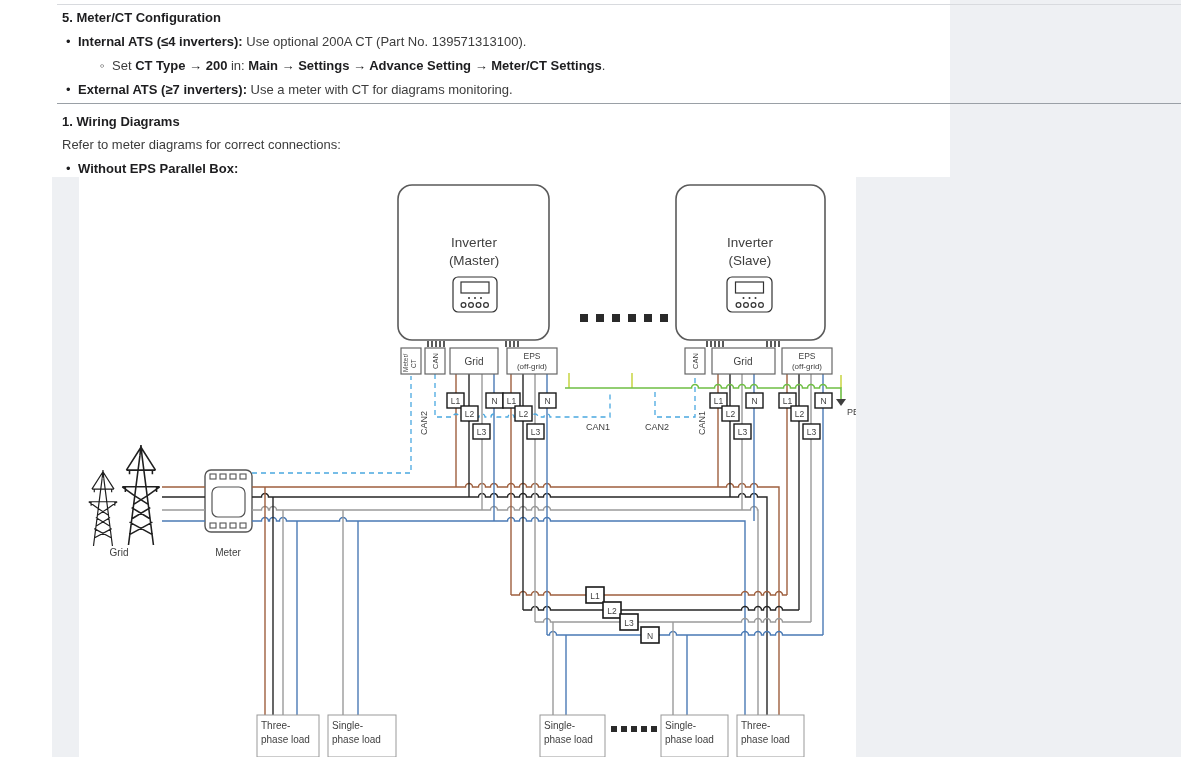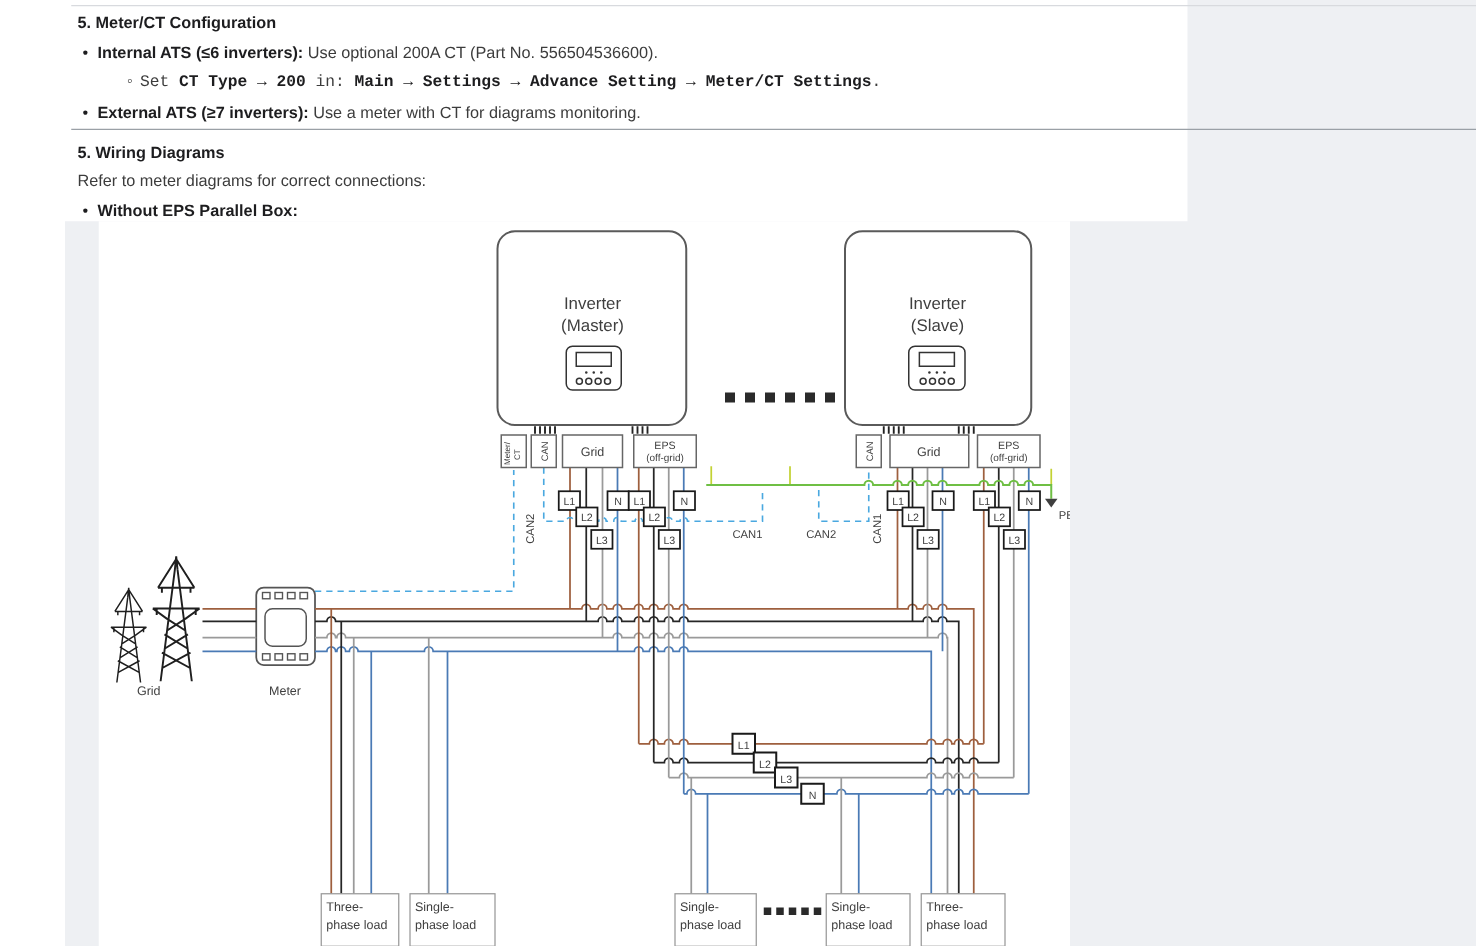--- a/index.html
+++ b/index.html
@@ -8,40 +8,40 @@
   #right-gray{left:950px;top:0;right:0;bottom:0;background:#eef0f3;}
   #image-bg{left:52px;top:177px;right:0;bottom:0;background:#eef0f3;}
   #canvas{left:79px;top:177px;width:777px;height:580px;background:#ffffff;}
   #topline{left:57px;right:0;top:4px;height:1px;background:#d8dade;}
   #rule{left:57px;right:0;top:103px;height:1px;background:#9aa0a6;}
   .row{position:absolute;left:62px;right:16px;font-size:13px;color:#3c3c3c;line-height:16px;white-space:nowrap;}
   .row .b{font-weight:bold;color:#1d1d1f;}
   .h{font-weight:bold;color:#1d1d1f;}
   .marker{display:inline-block;width:12px;color:#1d1d1f;}
   .submarker{display:inline-block;width:12px;color:#3c3c3c;}
-  .ind1{left:66px;} .ind2{left:100px;font-family:Liberation Mono, monospace;}
+  .ind1{left:66px;} .ind2{left:100px;}
   svg text{fill:#3f3f3f;}
 </style>
 </head>
 <body>
 
 <div id="right-gray" class="abs"></div>
 <div id="image-bg" class="abs"></div>
 <div id="topline" class="abs"></div>
 <div id="rule" class="abs"></div>
 
 <div class="row h" style="top:10px">5. Meter/CT Configuration</div>
 
-<div class="row ind1" style="top:34px"><span class="marker">•</span><span class="b">Internal ATS (≤6 inverters):</span><span> Use optional 200A CT (Part No. 556504536600).</span></div>
+<div class="row ind1" style="top:34px"><span class="marker">•</span><span class="b">Internal ATS (≤4 inverters):</span><span> Use optional 200A CT (Part No. 139571313100).</span></div>
 
 <div class="row ind2" style="top:58px"><span class="submarker">◦</span><span>Set </span><span class="b">CT Type → 200</span><span> in: </span><span class="b">Main → Settings → Advance Setting → Meter/CT Settings</span><span>.</span></div>
 
 <div class="row ind1" style="top:82px"><span class="marker">•</span><span class="b">External ATS (≥7 inverters):</span><span> Use a meter with CT for diagrams monitoring.</span></div>
 
-<div class="row h" style="top:114px">5. Wiring Diagrams</div>
+<div class="row h" style="top:114px">1. Wiring Diagrams</div>
 <div class="row" style="top:137px">Refer to meter diagrams for correct connections:</div>
 <div class="row ind1" style="top:161px"><span class="marker">•</span><span class="b">Without EPS Parallel Box:</span></div>
 
 <div id="canvas" class="abs">
 <svg id="diagram" width="777" height="580" viewBox="0 0 777 580">
   <defs>
     <g id="pylon" stroke="#1f1f1f" stroke-width="1.5" fill="none">
       <path d="M12 100 L23 14 M36 100 L25 14 M23 14 L24 4 L25 14
                M13 90 L35 78 M35 90 L13 78
                M15 75 L33 64 M33 75 L15 64

